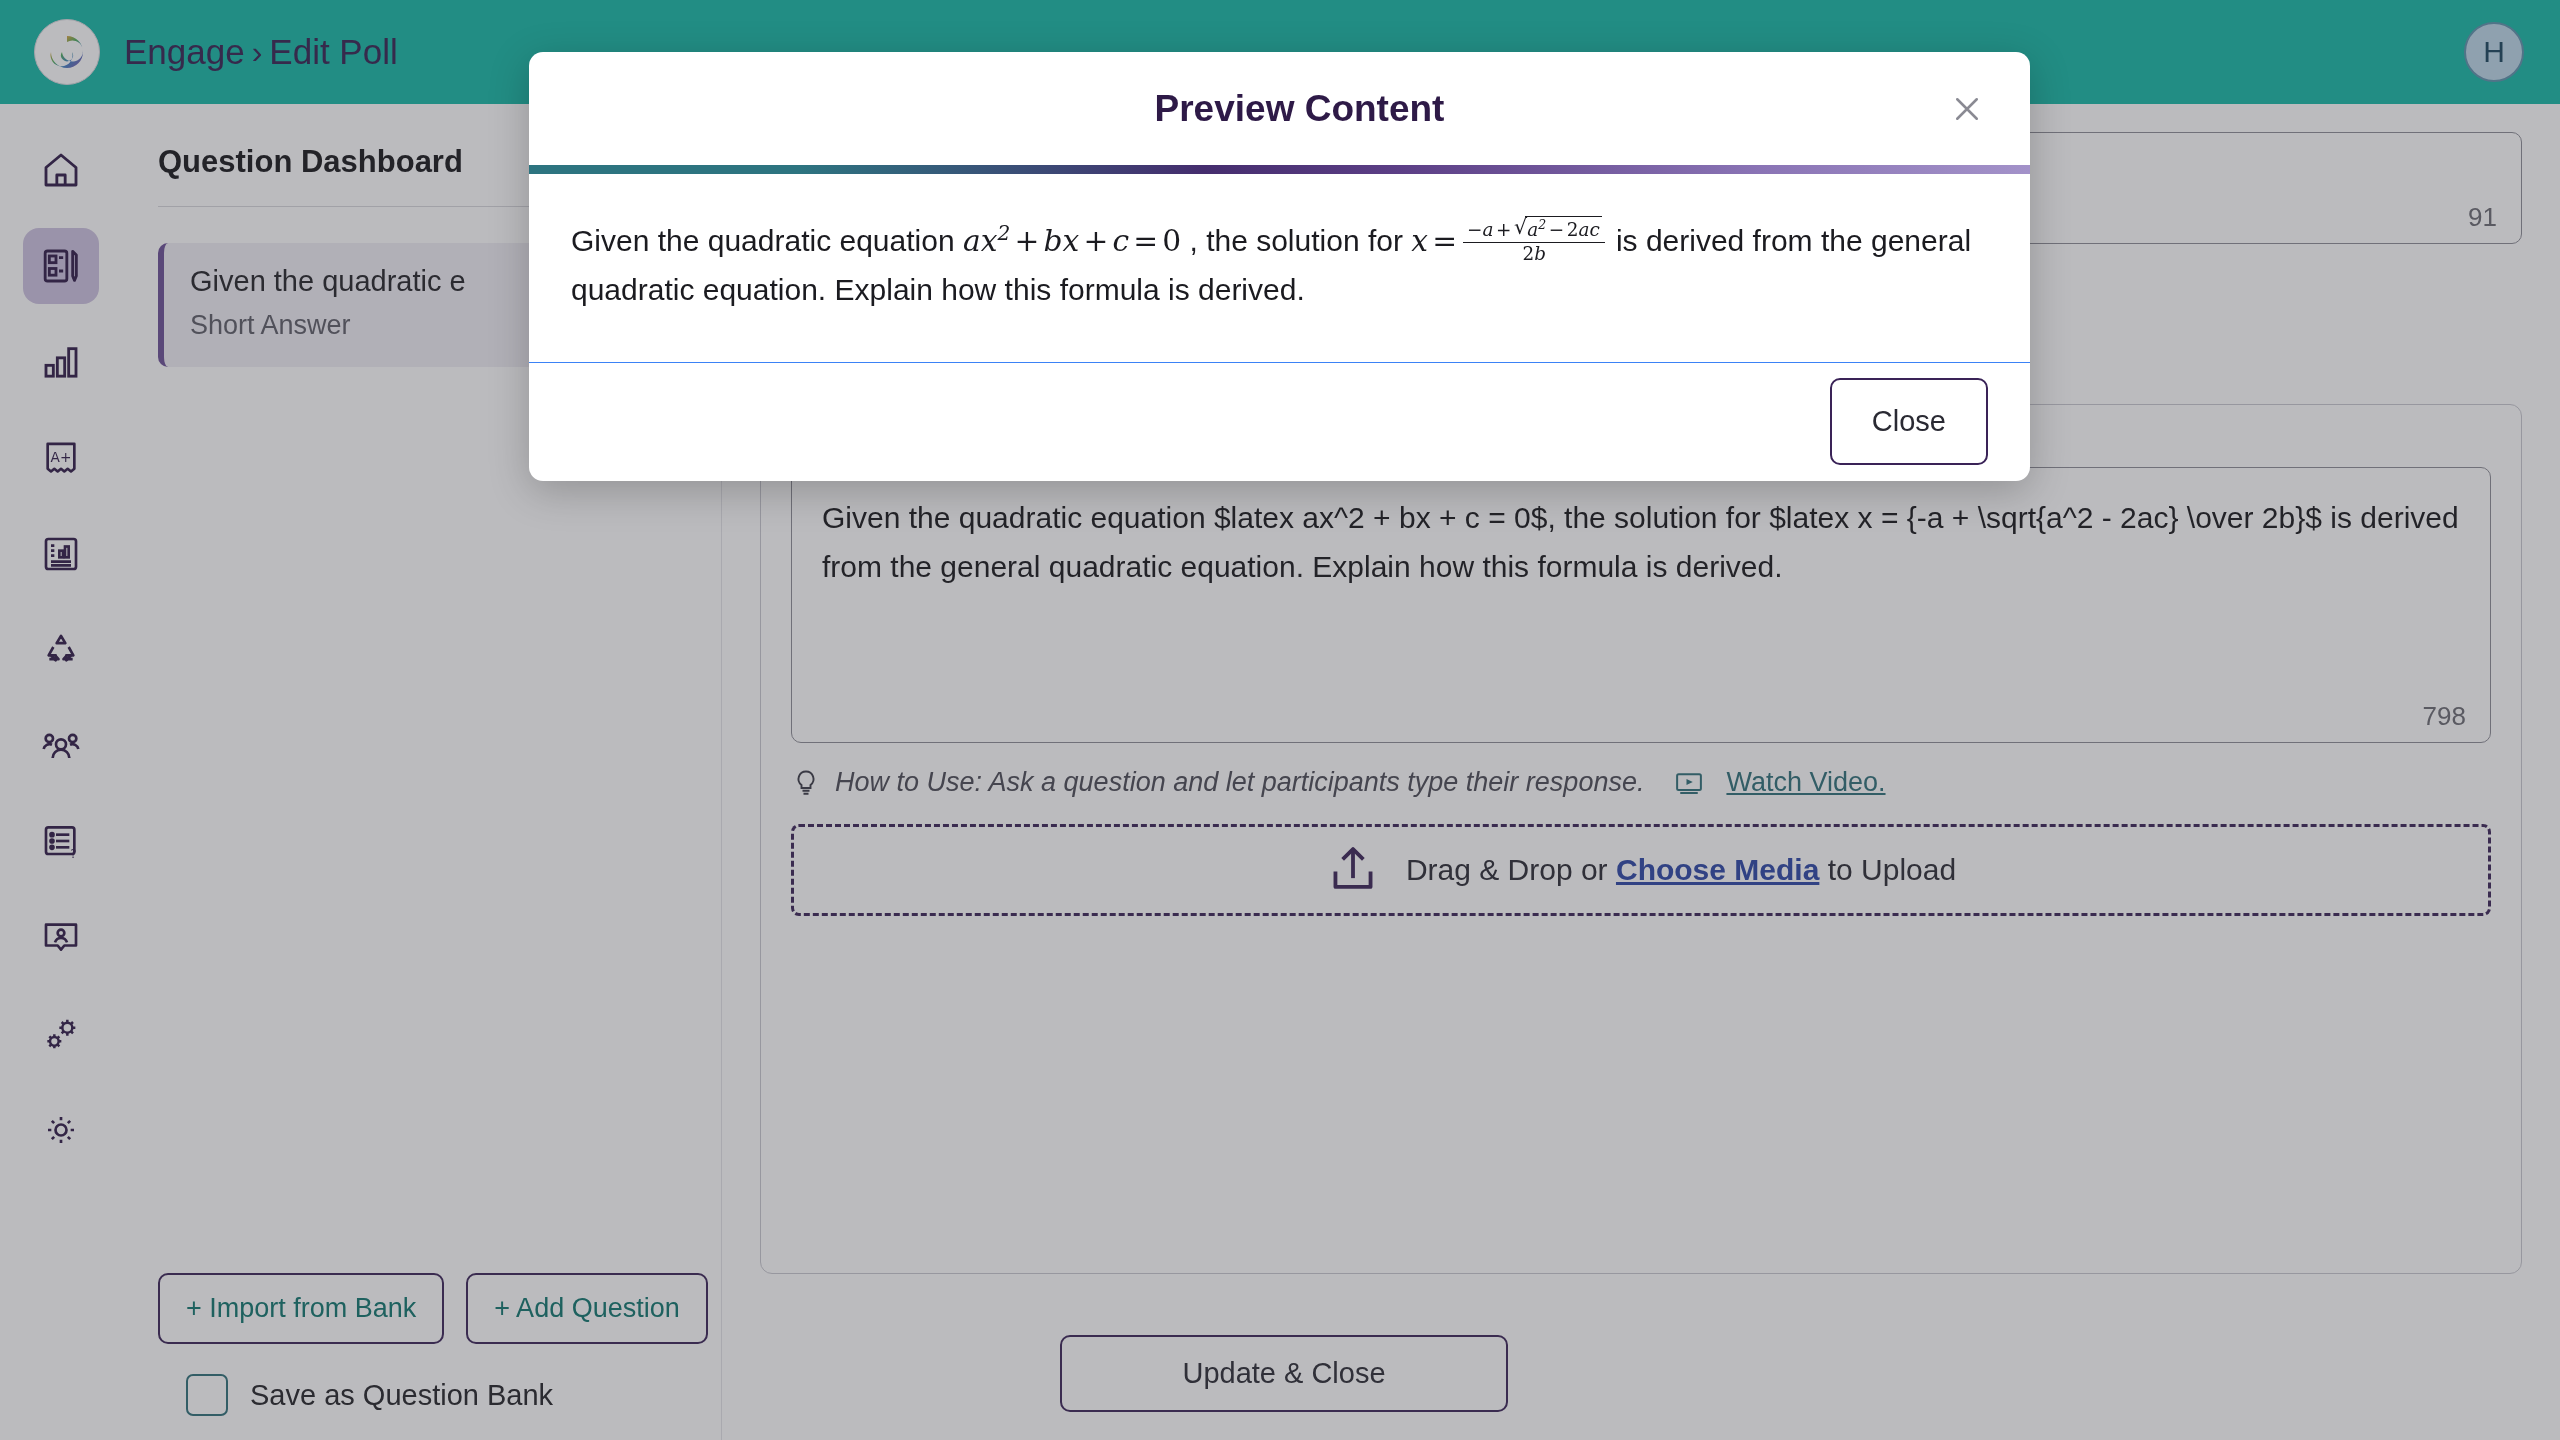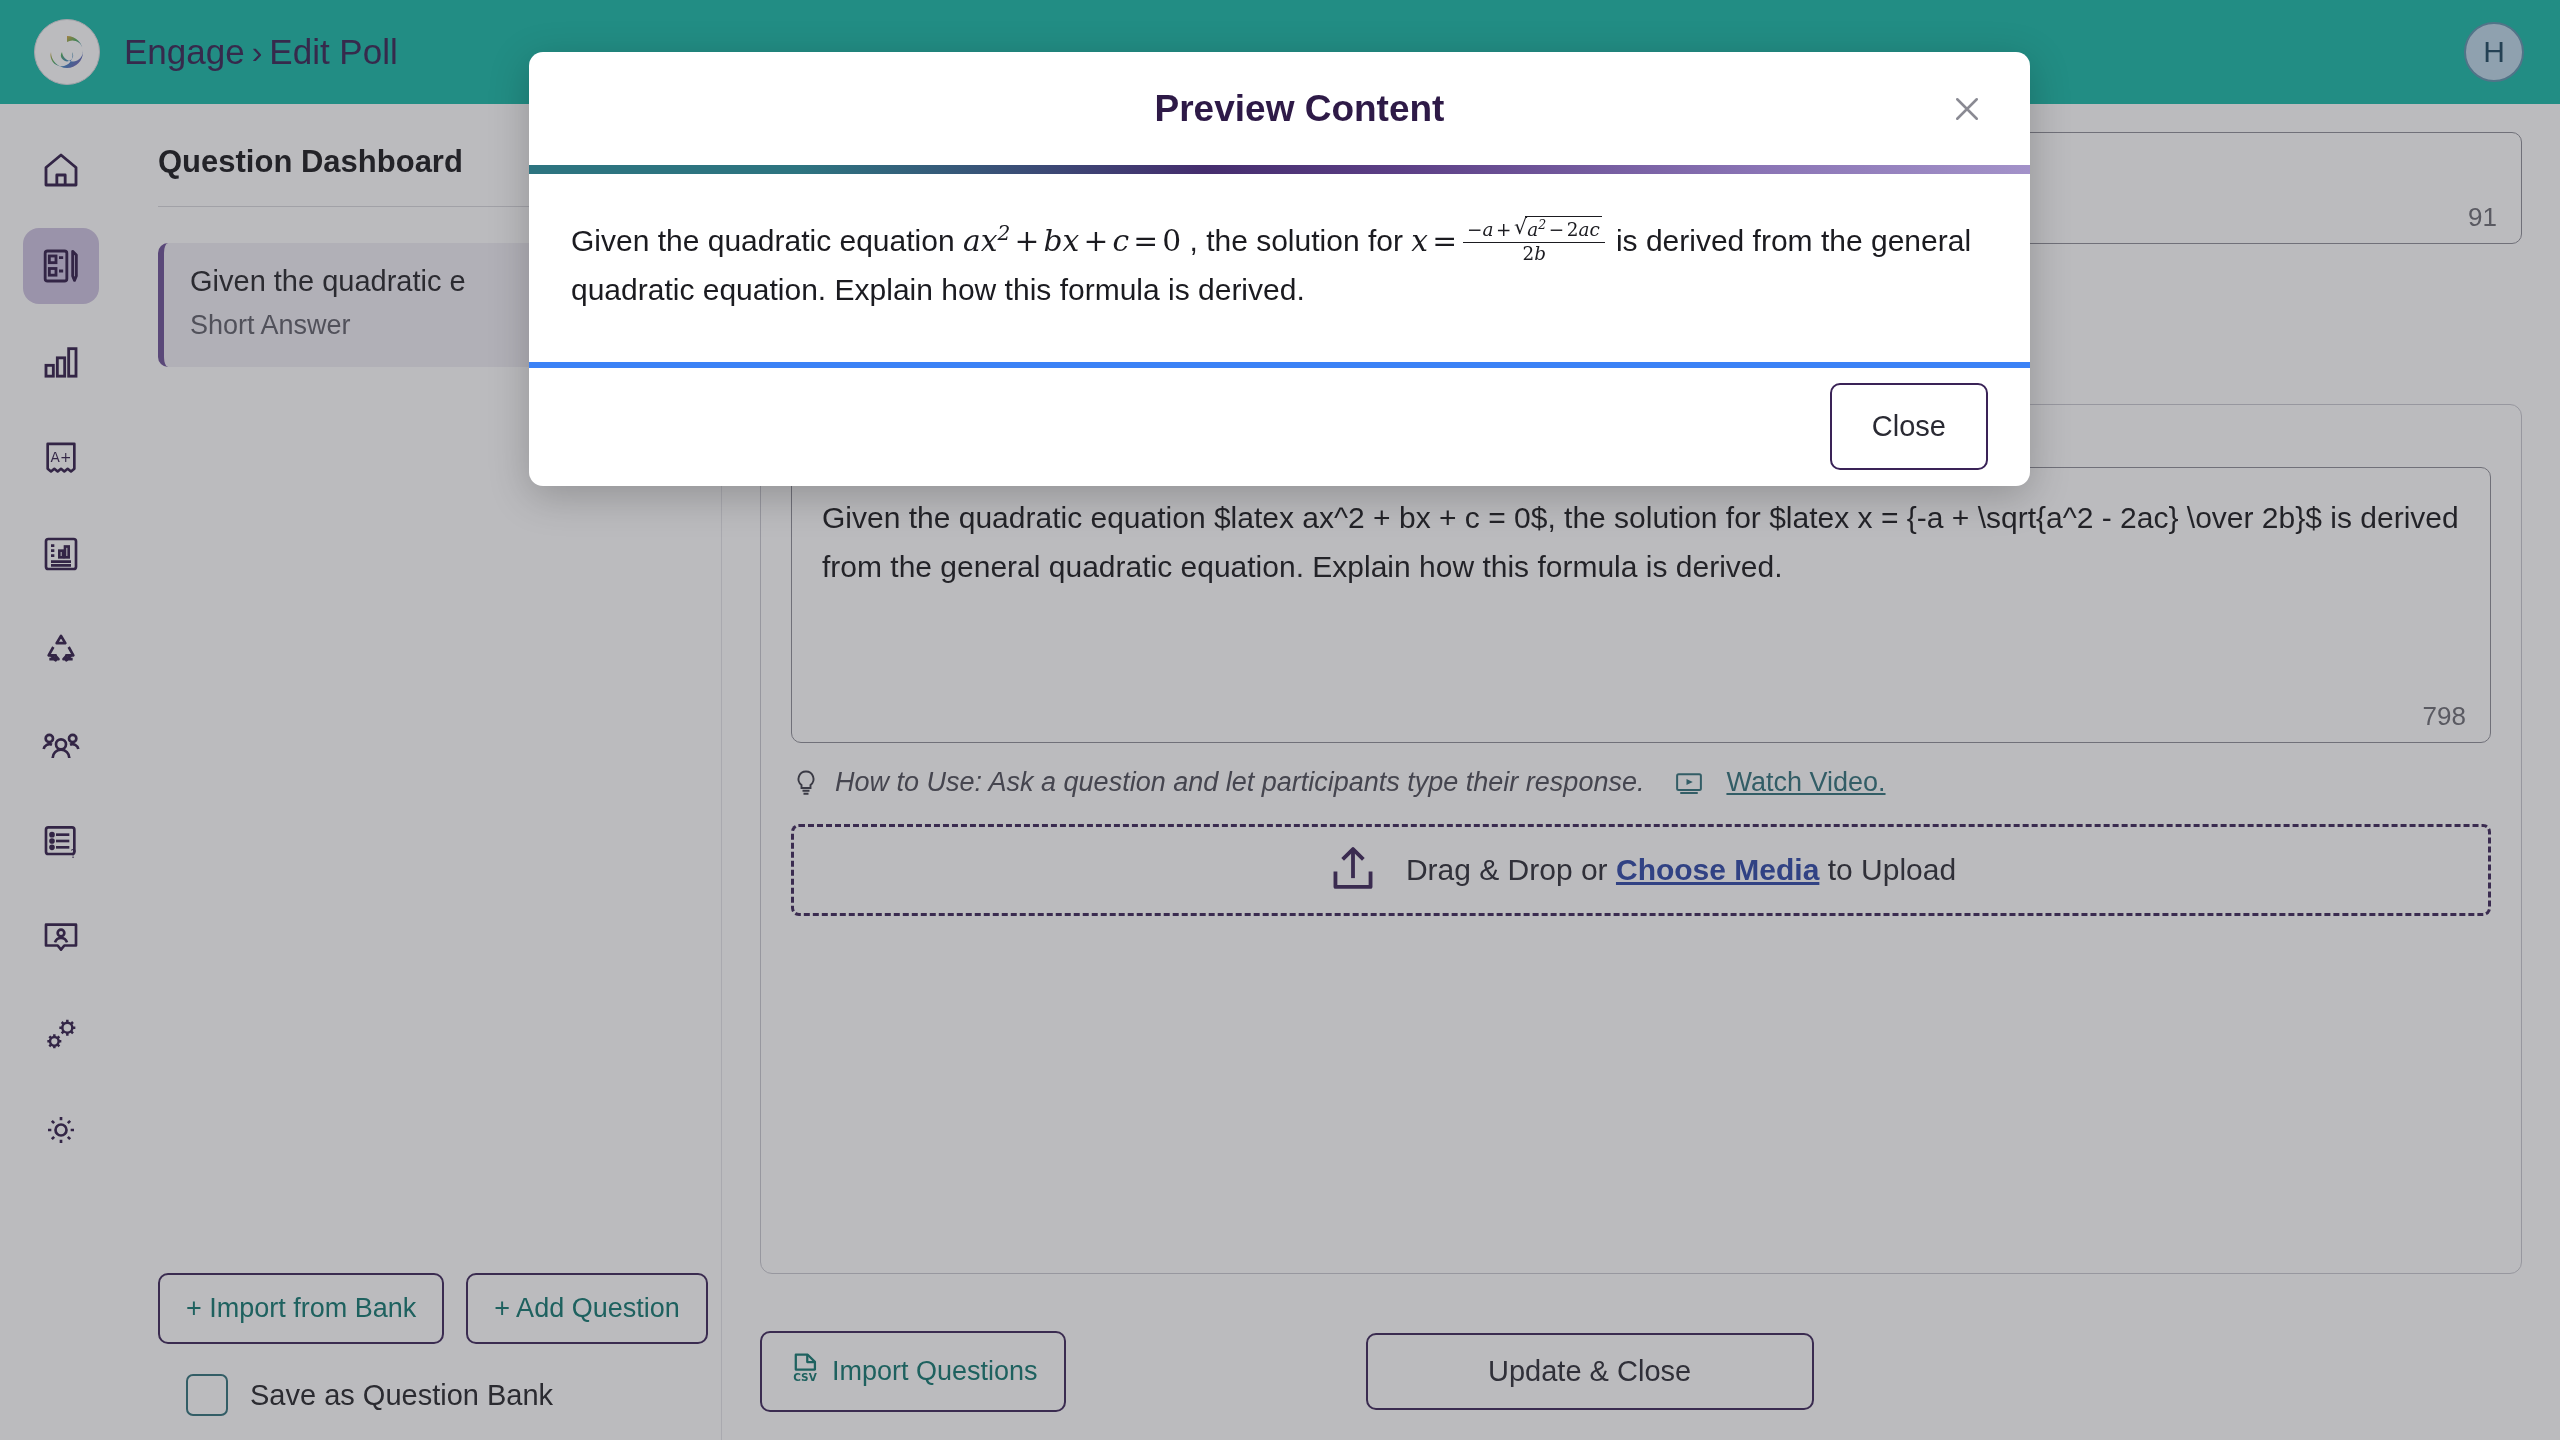--- a/index.html
+++ b/index.html
@@ -275,21 +275,21 @@
     color: #8a8a93;
     background: transparent;
     border: none;
   }
   #modal-gradient {
     height: 9px;
     background: linear-gradient(to right, #2d7480 0%, #2d7480 18%, #452d6e 45%, #5c3f86 58%, #8a74b5 82%, #a392c9 100%);
   }
   #modal-body {
     padding: 44px 42px 48px 42px;
-    border-bottom: 6px solid #3b82f6;
+    border-bottom: 1px solid #3b82f6;
   }
   #modal-body .preview-text {
     font-size: 30px;
     line-height: 1.55;
     color: #1b1b20;
   }
   #modal-footer {
     height: 118px;
     display: flex; align-items: center; justify-content: flex-end;
     padding-right: 42px;
@@ -525,30 +525,20 @@
         </span>
         <span class="upload-text">
           <span>Drag &amp; Drop or</span>
           <a class="choose-link" href="#">Choose Media</a>
           <span>to Upload</span>
         </span>
       </div>
     </div>
 
     <div id="main-bottom">
-      <button class="outline-btn">
-        <span>
-          <svg width="34" height="34" viewBox="0 0 24 24" fill="none" stroke="currentColor" stroke-width="1.6" stroke-linejoin="round">
-            <path d="M5.5 2.6h8.4L19 7.7v5.4H5.5z"></path>
-              <path d="M13.6 2.6v5.2H19"></path>
-            <text x="12" y="21.4" font-size="7.4" text-anchor="middle" fill="currentColor" stroke="none" font-family="DejaVu Sans" font-weight="bold">CSV</text>
-          </svg>
-        </span>
-        <span>Import Questions</span>
-      </button>
       <button id="update-close-btn">Update &amp; Close</button>
     </div>
   </div>
 </div>
 
 <div id="overlay"></div>
 
 <div id="modal" role="dialog">
   <div id="modal-header">
     <span id="modal-title">Preview Content</span>

